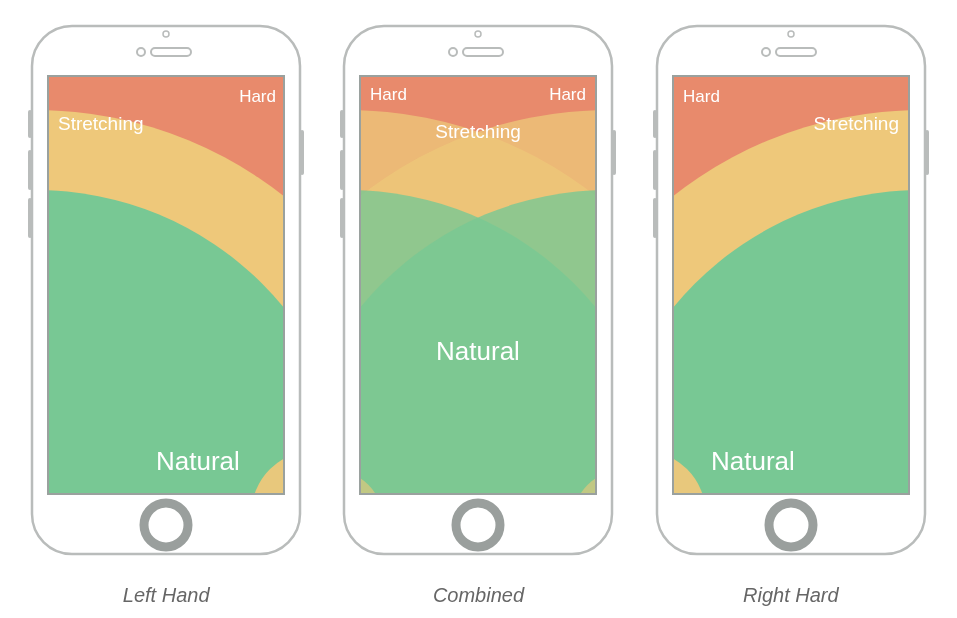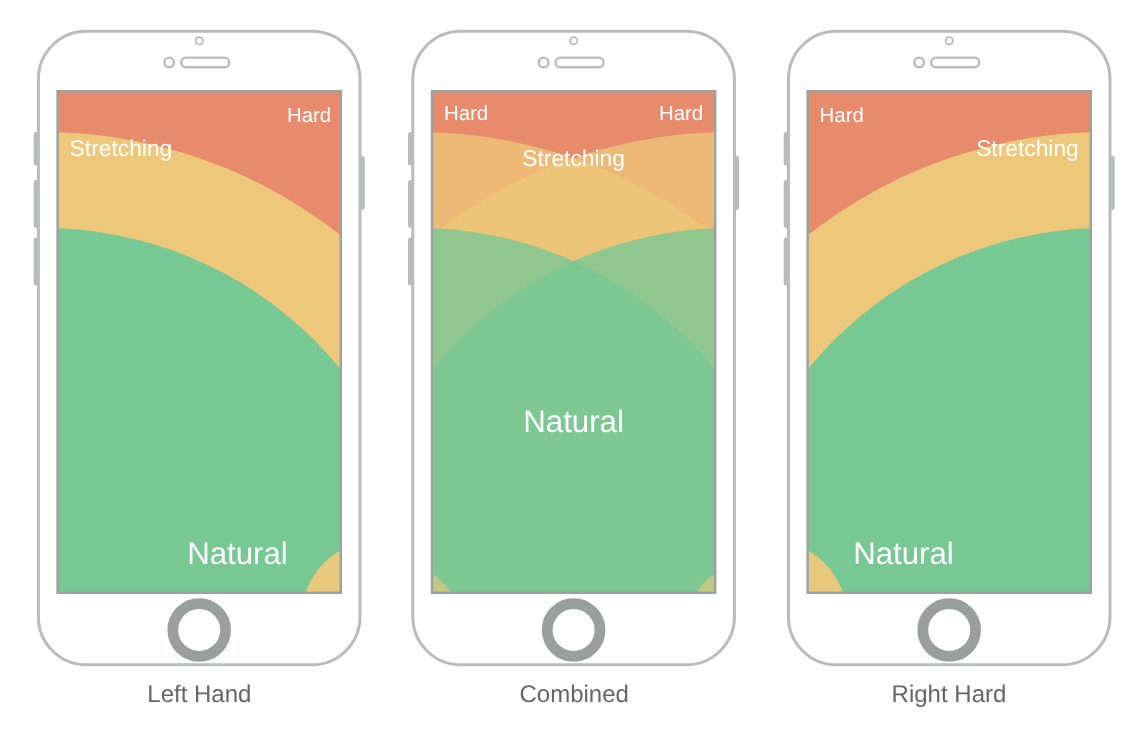--- a/index.html
+++ b/index.html
@@ -17,23 +17,24 @@
     display: flex;
     flex-direction: column;
     align-items: center;
   }
   .phone {
     width: 280px;
     height: 540px;
     position: relative;
   }
   .caption {
+    font-style: italic;
     color: #666;
     font-size: 20px;
-    margin-top: 8px;
+    margin-top: 24px;
     font-weight: 300;
   }
   .screen-label {
     fill: #ffffff;
     font-family: 'Segoe UI', 'Helvetica Neue', Arial, sans-serif;
   }
   .label-hard { font-size: 17px; font-weight: 400; }
   .label-stretch { font-size: 19px; font-weight: 400; }
   .label-natural { font-size: 26px; font-weight: 400; }
 </style>

